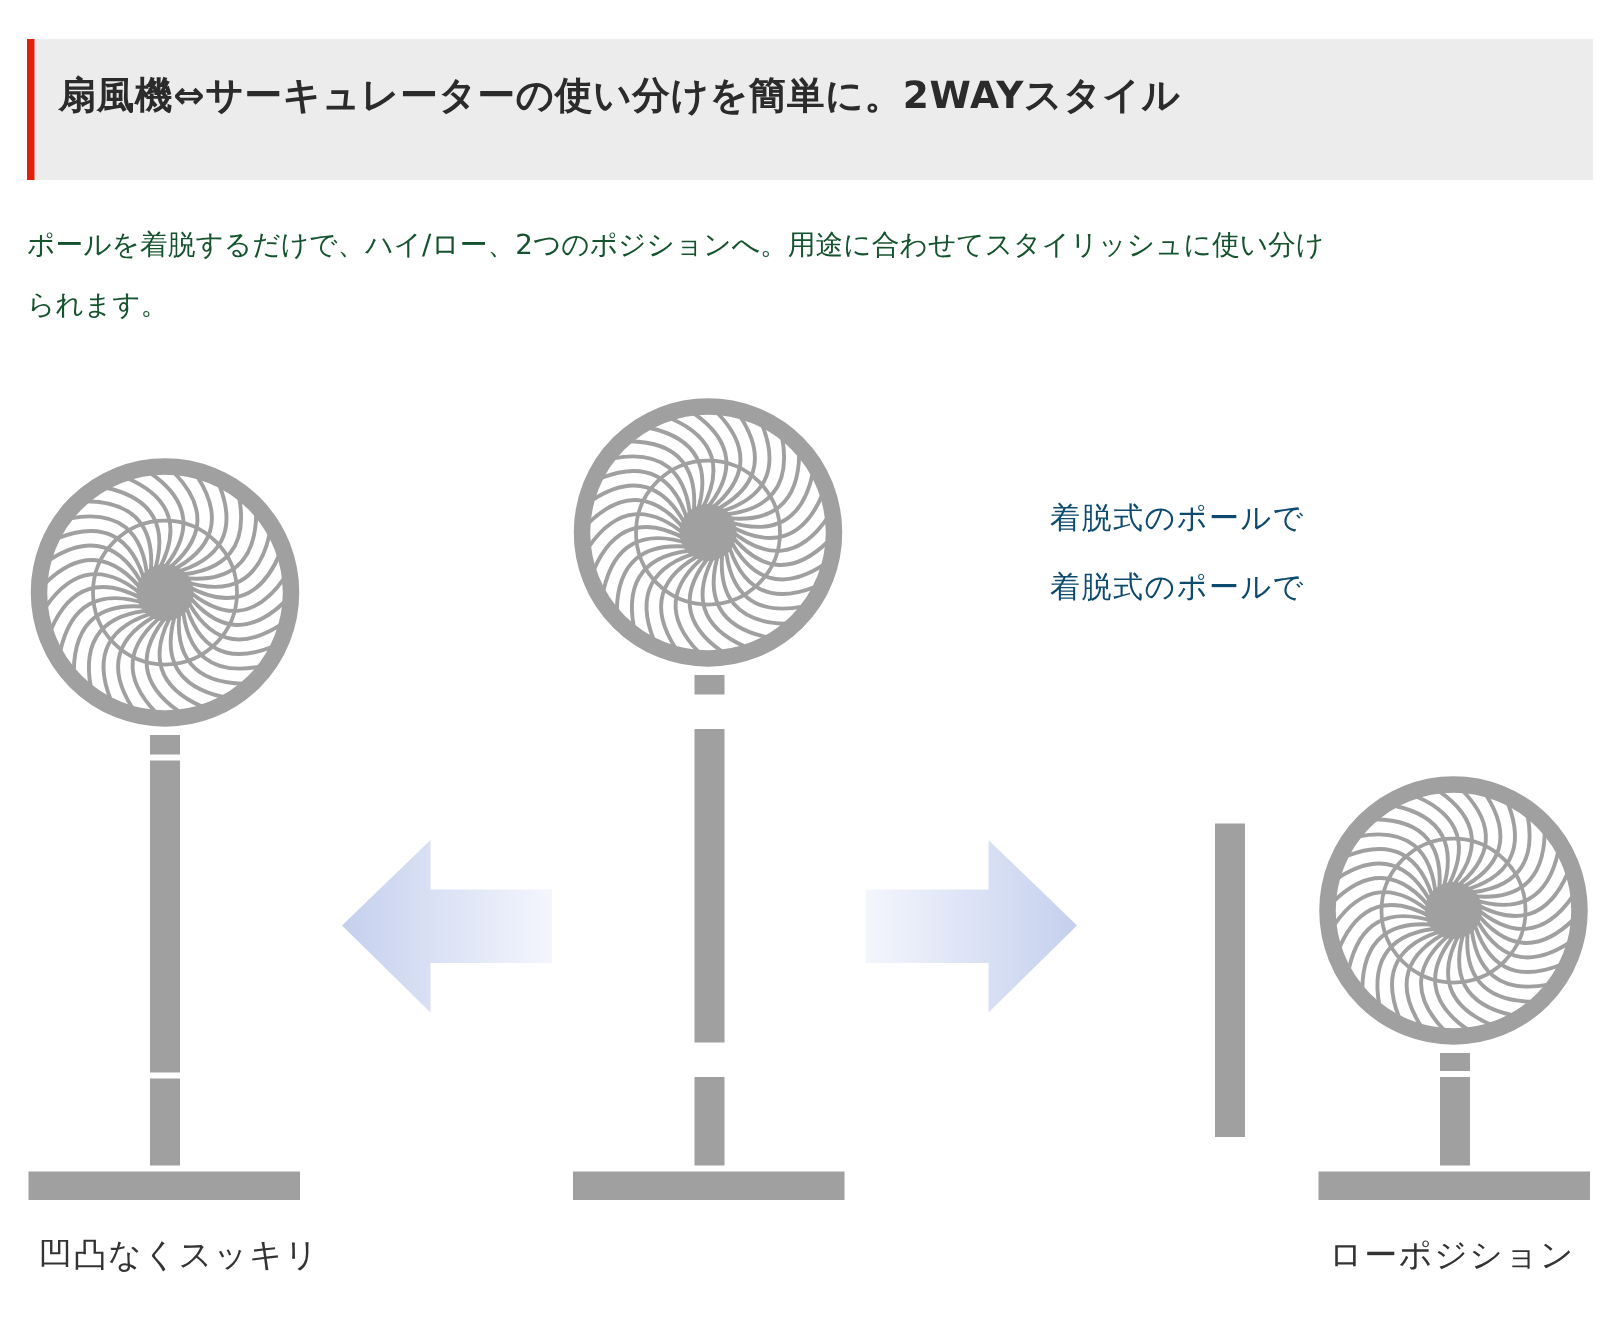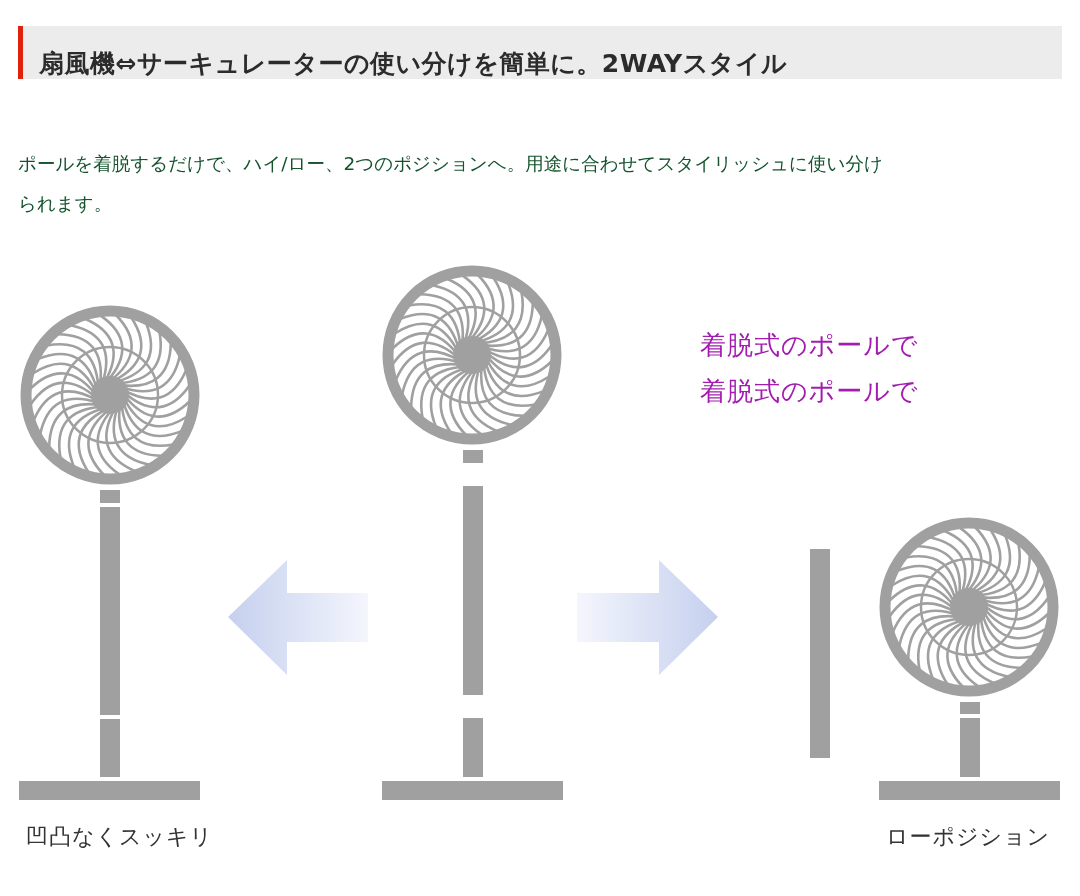--- a/index.html
+++ b/index.html
@@ -1,26 +1,26 @@
 <!DOCTYPE html>
 <html><head>
 <meta charset="utf-8">
 <style>
   html, body { margin: 0; padding: 0; background: #ffffff; }
   body { width: 1080px; height: 896px; position: relative; overflow: hidden;
          font-family: "DejaVu Sans", "Liberation Sans", sans-serif; color: #333; }
-  .heading-box { position: absolute; left: 18px; top: 26px; width: 1044px; height: 53px;
+  .heading-box { position: absolute; left: 18px; top: 26px; width: 1044px; height: 94px;
                  background: #ececec; box-sizing: border-box; border-left: 5px solid #e0220d; }
   .heading-text { position: absolute; left: 16px; top: 0; line-height: 75px; font-size: 25px;
                   font-weight: bold; color: #2b2b2b; white-space: nowrap; letter-spacing: 0.5px; }
   .body-text { position: absolute; left: 18px; top: 144px; width: 1050px; font-size: 18.5px;
                line-height: 40px; color: #14532d; }
   .body-text span { display: block; white-space: nowrap; }
   .diagram { position: absolute; left: 0; top: 0; width: 1080px; height: 896px; }
-  .caption { position: absolute; left: 700px; top: 322px; font-size: 26px; line-height: 46px; color: #a21caf; text-align: right; }
+  .caption { position: absolute; left: 700px; top: 322px; font-size: 20px; line-height: 46px; color: #0c4a6e; text-align: right; }
   .caption span { display: block; white-space: nowrap; letter-spacing: 1px; }
   .label { position: absolute; top: 822px; font-size: 22px; color: #333; white-space: nowrap; letter-spacing: 1px; }
 </style>
 </head>
 <body>
 
 <div class="heading-box">
   <div class="heading-text">扇風機⇔サーキュレーターの使い分けを簡単に。2WAYスタイル</div>
 </div>
 

